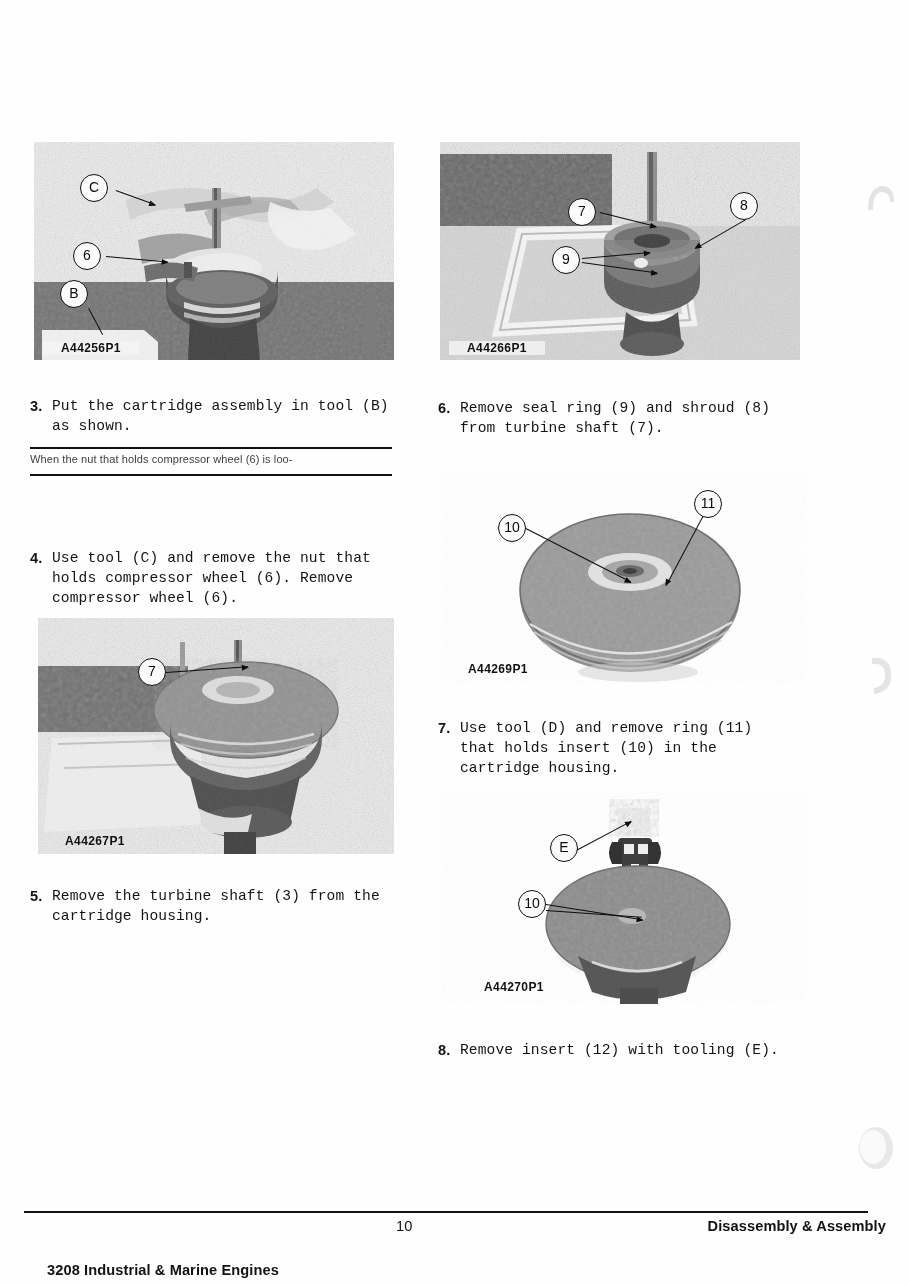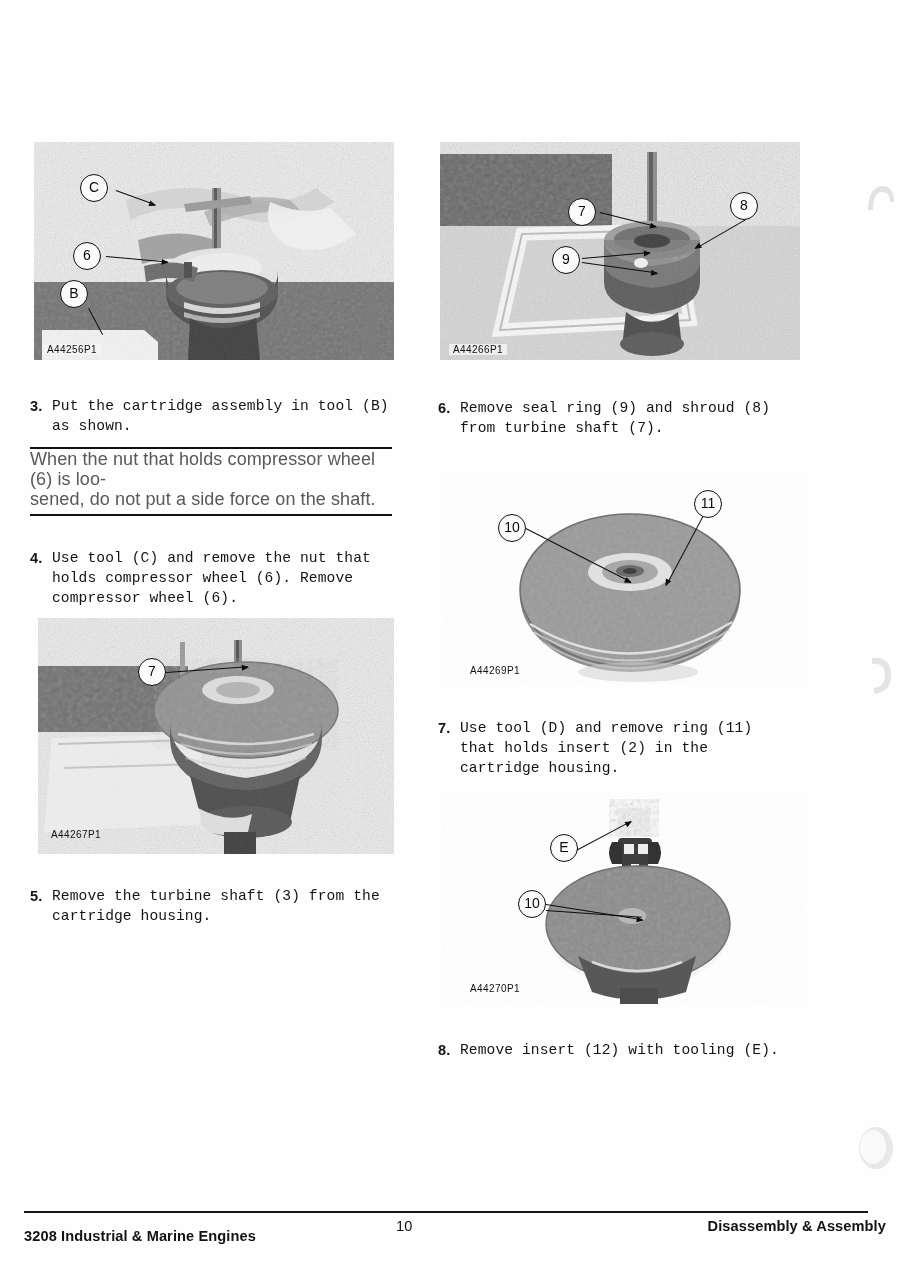--- a/index.html
+++ b/index.html
@@ -30,27 +30,28 @@
     position: absolute;
     inset: 0;
     width: 100%;
     height: 100%;
   }
   .fig-id {
     position: absolute;
     left: 9px;
     bottom: 5px;
     font-family: "Liberation Sans", sans-serif;
-    font-size: 10px;
+    font-size: 12px;
     letter-spacing: .4px;
     color: #111;
     background: rgba(244,244,244,.82);
-    padding: 0 4px;
+    padding: 0 18px;
     z-index: 6;
     white-space: nowrap;
+    font-weight: bold;
   }
   .fig-id.no-bg { background: transparent; }
 
   
   .callout {
     position: absolute;
     width: 28px;
     height: 28px;
     border: 1.7px solid #0d0d0d;
     border-radius: 50%;
@@ -110,23 +111,23 @@
     border-top: 2.6px solid #101010;
   }
   .notice .title {
     text-align: center;
     font-size: 14.6px;
     letter-spacing: .4px;
     margin: 5px 0 1px 0;
     color: #141414;
   }
   .notice .body {
-    font-size: 18px;
+    font-size: 11px;
     line-height: 20px;
-    color: #c2410c;
+    color: #404040;
     letter-spacing: .1px;
   }
   .notice .rule.bottom { margin-top: 5px; }
 
   
   .footer-rule {
     position: absolute;
     height: 0;
     border-top: 2.2px solid #141414;
   }
@@ -325,21 +326,21 @@
       <ellipse cx="208" cy="204" rx="46" ry="16" fill="#565656"></ellipse>
 
       <path d="M160 190 Q190 206 214 196 L210 214 Q184 222 162 210 Z" fill="#f0f0f0" opacity="0.9"></path>
       <rect x="186" y="214" width="32" height="22" fill="#3d3d3d"></rect>
       <rect x="0" y="0" width="356" height="236" filter="url(#grain3)" opacity="0.28"></rect>
     </svg>
 
     <div class="leader" style="left:128px; top:54px; width:82px; transform:rotate(-4deg);"></div>
     <div class="callout" style="left:100px; top:40px;">7</div>
 
-    <div class="fig-id no-bg" style="bottom:14px;">A44267P1</div>
+    <div class="fig-id no-bg" style="bottom:6px;">A44267P1</div>
   </div>
 
   <div class="figure" style="left:442px; top:472px; width:364px; height:212px; background:transparent;">
     <svg class="photo-canvas" viewBox="0 0 364 212" preserveAspectRatio="none">
       <defs>
         <filter id="grain4" x="-5%" y="-5%" width="110%" height="110%">
           <feTurbulence type="fractalNoise" baseFrequency="0.8" numOctaves="4" seed="23"></feTurbulence>
           <feColorMatrix type="saturate" values="0"></feColorMatrix>
           <feComponentTransfer>
               <feFuncA type="linear" slope="0.5"></feFuncA>
@@ -378,21 +379,21 @@
       <ellipse cx="196" cy="200" rx="60" ry="10" fill="#cfcfcf" opacity="0.5"></ellipse>
       <rect x="0" y="0" width="364" height="212" filter="url(#grain4)" opacity="0.12"></rect>
     </svg>
 
     <div class="leader" style="left:84px; top:56px; width:118px; transform:rotate(27deg);"></div>
     <div class="leader" style="left:266px; top:36px; width:88px; transform:rotate(118deg);"></div>
 
     <div class="callout" style="left:56px; top:42px;">10</div>
     <div class="callout" style="left:252px; top:18px;">11</div>
 
-    <div class="fig-id no-bg" style="bottom:8px; left:24px;">A44269P1</div>
+    <div class="fig-id no-bg" style="bottom:8px; left:8px;">A44269P1</div>
   </div>
 
   <div class="figure" style="left:442px; top:792px; width:364px; height:212px; background:transparent;">
     <svg class="photo-canvas" viewBox="0 0 364 212" preserveAspectRatio="none">
       <defs>
         <filter id="grain5" x="-5%" y="-5%" width="110%" height="110%">
           <feTurbulence type="fractalNoise" baseFrequency="0.82" numOctaves="4" seed="31"></feTurbulence>
           <feColorMatrix type="saturate" values="0"></feColorMatrix>
           <feComponentTransfer>
               <feFuncA type="linear" slope="0.5"></feFuncA>
@@ -450,51 +451,50 @@
   </div>
 
   <div class="step" style="left:30px; top:396px; width:360px;">
     <span class="num">3.</span>
     <span class="txt">Put the cartridge assembly in tool (B) as shown.</span>
   </div>
 
   <div class="notice" style="left:30px; top:447px; width:362px;">
     <div class="rule"></div>
     <div class="body">When the nut that holds compressor wheel (6) is loo-</div>
-    <div class="body">sened, do not put a side force on the shaft.</div>
     <div class="rule bottom"></div>
   </div>
 
   <div class="step" style="left:30px; top:548px; width:350px;">
     <span class="num">4.</span>
     <span class="txt">Use tool (C) and remove the nut that holds compressor wheel (6). Remove compressor wheel (6).</span>
   </div>
 
   <div class="step" style="left:30px; top:886px; width:352px;">
     <span class="num">5.</span>
     <span class="txt">Remove the turbine shaft (3) from the cartridge housing.</span>
   </div>
 
   <div class="step" style="left:438px; top:398px; width:358px;">
     <span class="num">6.</span>
     <span class="txt">Remove seal ring (9) and shroud (8) from turbine shaft (7).</span>
   </div>
 
   <div class="step" style="left:438px; top:718px; width:358px;">
     <span class="num">7.</span>
-    <span class="txt">Use tool (D) and remove ring (11) that holds insert (2) in the cartridge housing.</span>
+    <span class="txt">Use tool (D) and remove ring (11) that holds insert (10) in the cartridge housing.</span>
   </div>
 
   <div class="step" style="left:438px; top:1040px; width:358px;">
     <span class="num">8.</span>
     <span class="txt">Remove insert (12) with tooling (E).</span>
   </div>
 
   <div class="footer-rule" style="left:24px; top:1211px; width:844px;"></div>
-  <div class="footer left" style="top:1228px;">3208 Industrial &amp; Marine Engines</div>
+  <div class="footer left" style="top:1262px;margin-left:23px;">3208 Industrial &amp; Marine Engines</div>
   <div class="footer page" style="top:1218px;">10</div>
   <div class="footer right" style="top:1218px;">Disassembly &amp; Assembly</div>
 
   <svg class="artifact" style="left:862px; top:180px;" width="34" height="46" viewBox="0 0 34 46">
     <path d="M6 30 Q6 8 20 6 Q32 6 32 22 L28 22 Q28 12 20 12 Q11 12 11 30 Z" fill="#9a9a9a" opacity="0.55"></path>
   </svg>
   <svg class="artifact" style="left:864px; top:652px;" width="32" height="46" viewBox="0 0 32 46">
     <path d="M8 6 Q26 4 27 22 Q28 40 10 42 L10 36 Q22 34 21 22 Q20 10 8 12 Z" fill="#9f9f9f" opacity="0.55"></path>
   </svg>
   <svg class="artifact" style="left:854px; top:1122px;" width="44" height="52" viewBox="0 0 44 52">

